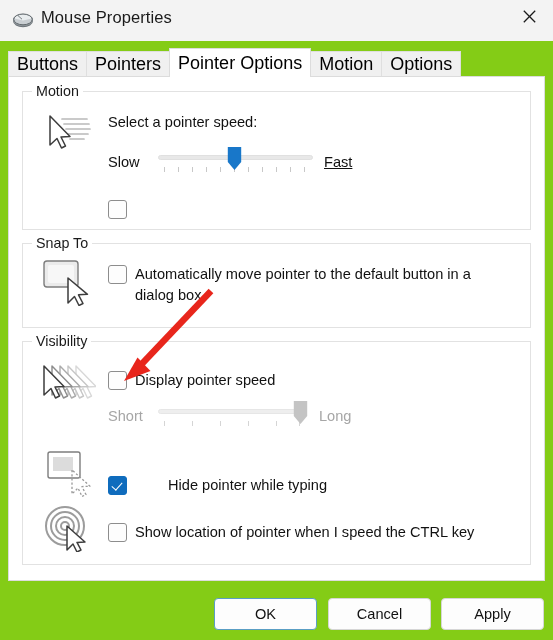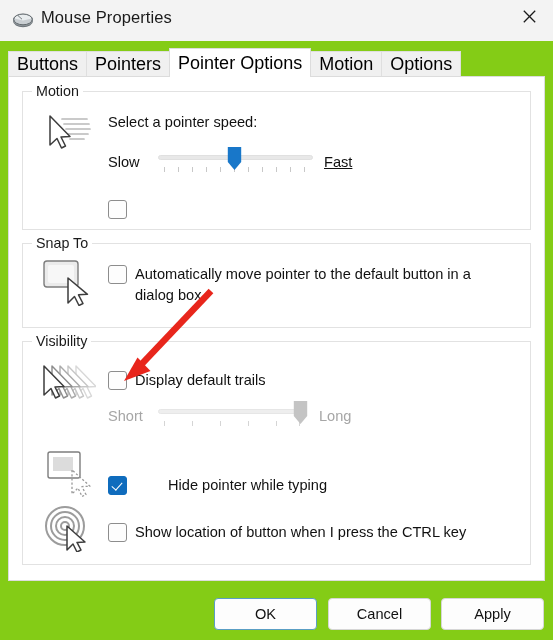--- a/index.html
+++ b/index.html
@@ -339,21 +339,21 @@
             <path d="M30 4 L30 33 L37 26.5 L41.5 36 L45.5 34 L41 25 L50 24.5 Z" stroke="#c6c6c6" stroke-width="1.4"></path>
             <path d="M22 4 L22 33 L29 26.5 L33.5 36 L37.5 34 L33 25 L42 24.5 Z" stroke="#ababab" stroke-width="1.4"></path>
             <path d="M14 4 L14 33 L21 26.5 L25.5 36 L29.5 34 L25 25 L34 24.5 Z" stroke="#8d8d8d" stroke-width="1.45"></path>
             <path d="M6 4 L6 33 L13 26.5 L17.5 36 L21.5 34 L17 25 L26 24.5 Z" stroke="#3d3d3d" stroke-width="1.5"></path>
           </g>
         </svg>
       </span>
 
       <div class="cbrow" style="left:85px; top:28px;">
         <span class="cbox"></span>
-        <span class="cblabel">Display default trails</span>
+        <span class="cblabel">Display pointer speed</span>
       </div>
 
       <div class="txt dim" style="left:85px; top:66px;">Short</div>
 
       <div class="slider" style="left:135px; top:59px; width:148px; height:28px;">
         <div class="strack" style="width:148px; background:#eeeeee; border-color:#e6e6e6;"></div>
         <div class="sticks" style="width:148px;">
           <div class="stick" style="left:6px;  background:#d5d5d5;"></div>
           <div class="stick" style="left:34px; background:#d5d5d5;"></div>
           <div class="stick" style="left:62px; background:#d5d5d5;"></div>
@@ -390,21 +390,21 @@
             <circle cx="22" cy="22" r="14" stroke-width="2"></circle>
             <circle cx="22" cy="22" r="9" stroke-width="2"></circle>
             <circle cx="22" cy="22" r="4" stroke-width="2"></circle>
           </g>
           <path d="M24 22 L24 46 L30 40 L34 48 L38 46 L34 38.4 L42 38 Z" fill="#ffffff" stroke="#3d3d3d" stroke-width="1.5" stroke-linejoin="round"></path>
         </svg>
       </span>
 
       <div class="cbrow" style="left:85px; top:180px;">
         <span class="cbox"></span>
-        <span class="cblabel">Show location of button when I press the CTRL key</span>
+        <span class="cblabel">Show location of pointer when I speed the CTRL key</span>
       </div>
     </div>
   </div>
 
   <div class="btn" style="left:328px; top:598px; width:103px;">
       <span>Cancel</span>
     </div>
   <div class="btn focus" style="left:214px; top:598px; width:103px;">
       <span>OK</span>
     </div>

